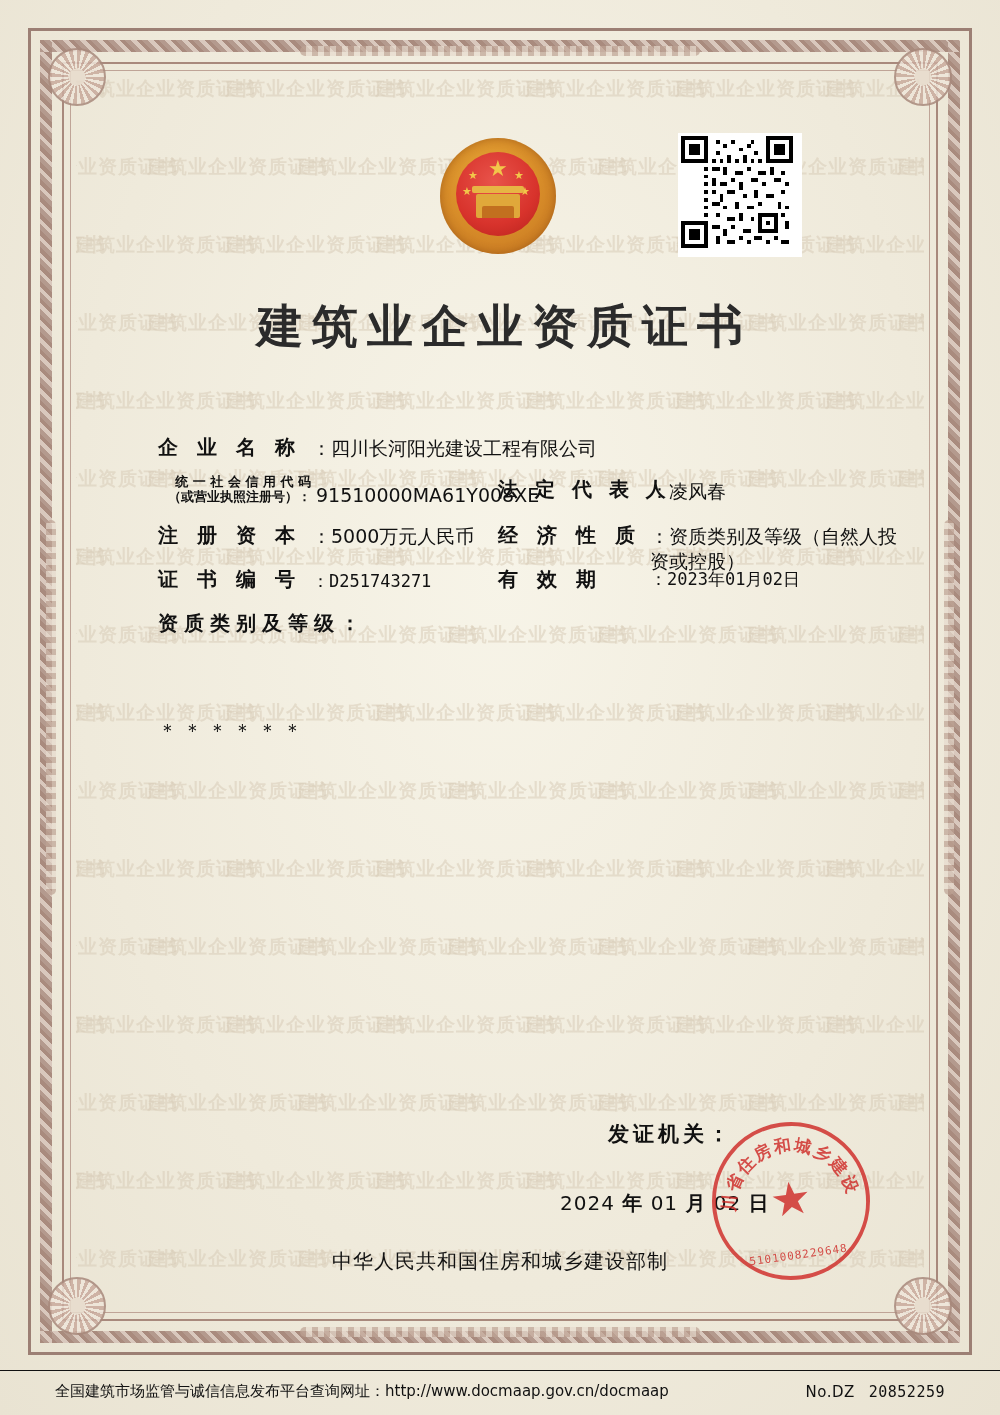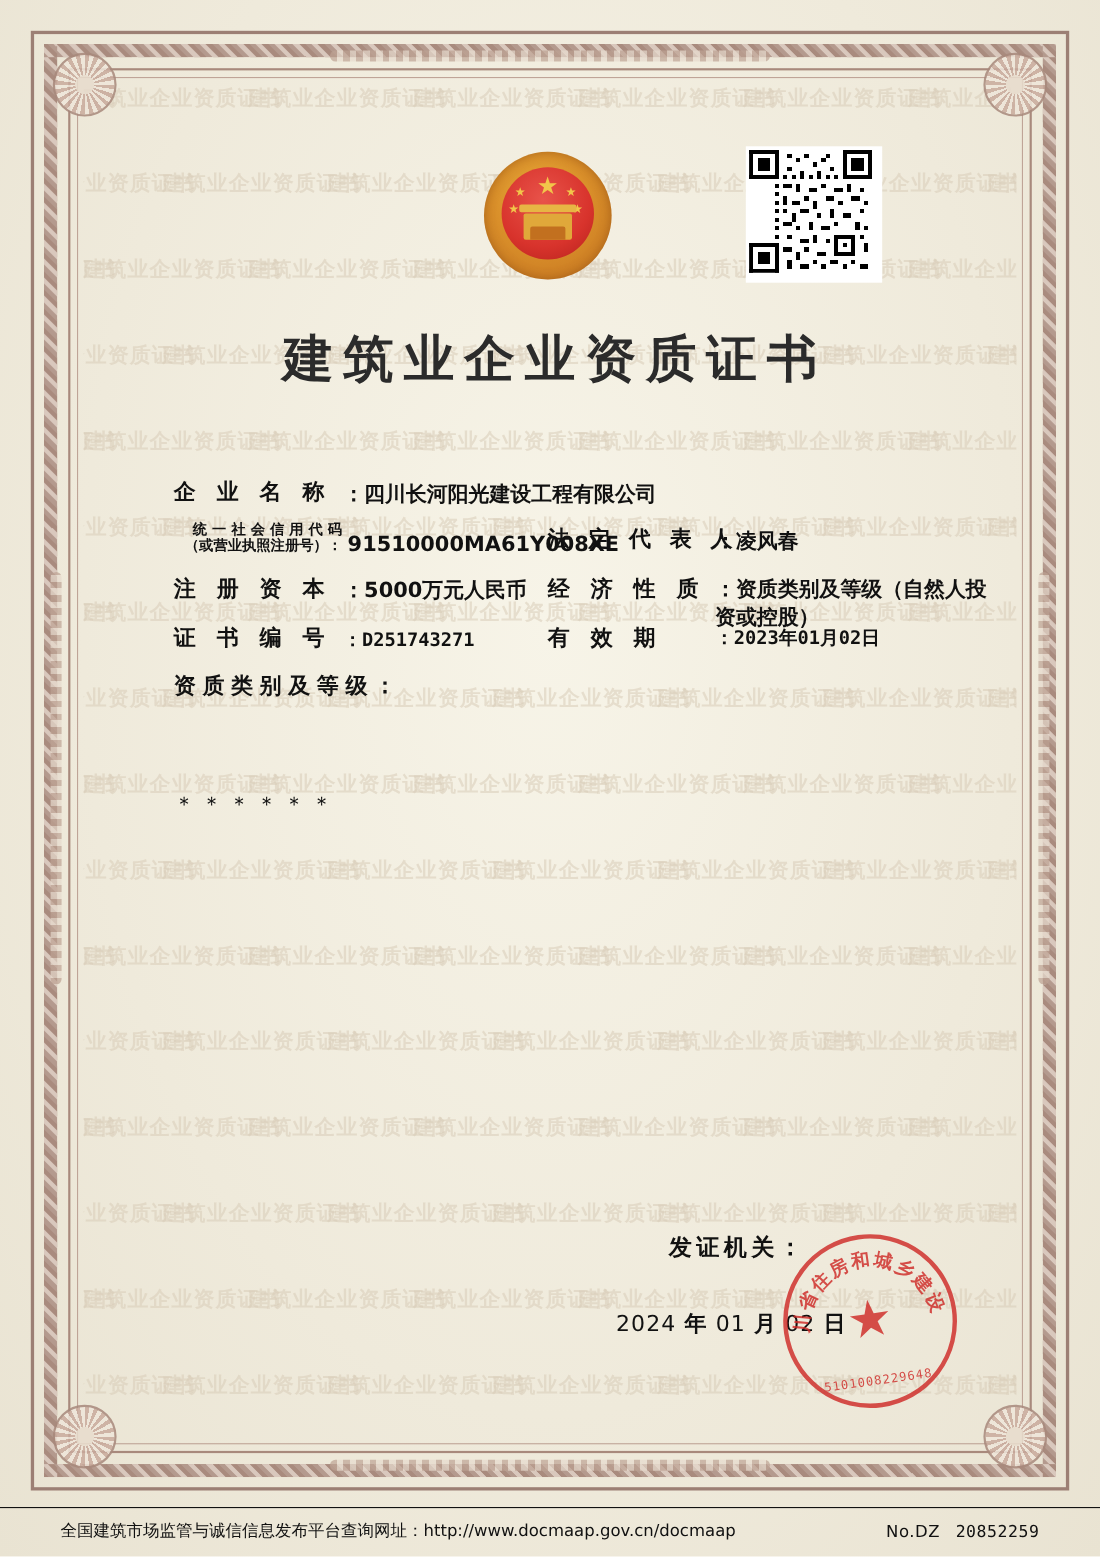--- a/index.html
+++ b/index.html
@@ -203,21 +203,21 @@
   }
   .lbl.small {
     font-size: 13px;
     font-weight: 700;
     letter-spacing: 0px;
     line-height: 15px;
   }
   .val {
     font-size: 19px;
     letter-spacing: 0px;
-    font-weight: 700;
+    font-weight: 400;
   }
 
   .f-name .lbl    { position: absolute; left: 8px;  top: 4px; }
   .f-name .val    { position: absolute; left: 162px; top: 6px; }
 
   .f-addr .lbl    { position: absolute; left: 8px;  top: 4px; }
   .f-addr .val    { position: absolute; left: 162px; top: 6px; }
 
   .f-credit .lbl  { position: absolute; left: 6px;  top: 0px; width: 155px; text-align: right; }
   .f-credit .val  { position: absolute; left: 166px; top: 10px; text-align: center; }
@@ -658,20 +658,21 @@
         <path id="arcpath" d="M 18,82 A 57,57 0 1 1 132,82" fill="none"></path>
       </defs>
       <text>
         <textPath href="#arcpath" startOffset="50%" text-anchor="middle" id="seal-arc">四川省住房和城乡建设厅</textPath>
       </text>
     </svg>
     <div class="star">★</div>
     <div class="seal-num">5101008229648</div>
   </div>
 
+  <div class="footer-org">中华人民共和国住房和城乡建设部制</div>
 
   <div class="bottom-rule"></div>
   <div class="bottom-left">全国建筑市场监管与诚信信息发布平台查询网址：http://www.docmaap.gov.cn/docmaap</div>
   <div class="bottom-right">
     <span>No.DZ</span><span class="num">20852259</span>
   </div>
 
 </div>
 
 </body></html>

